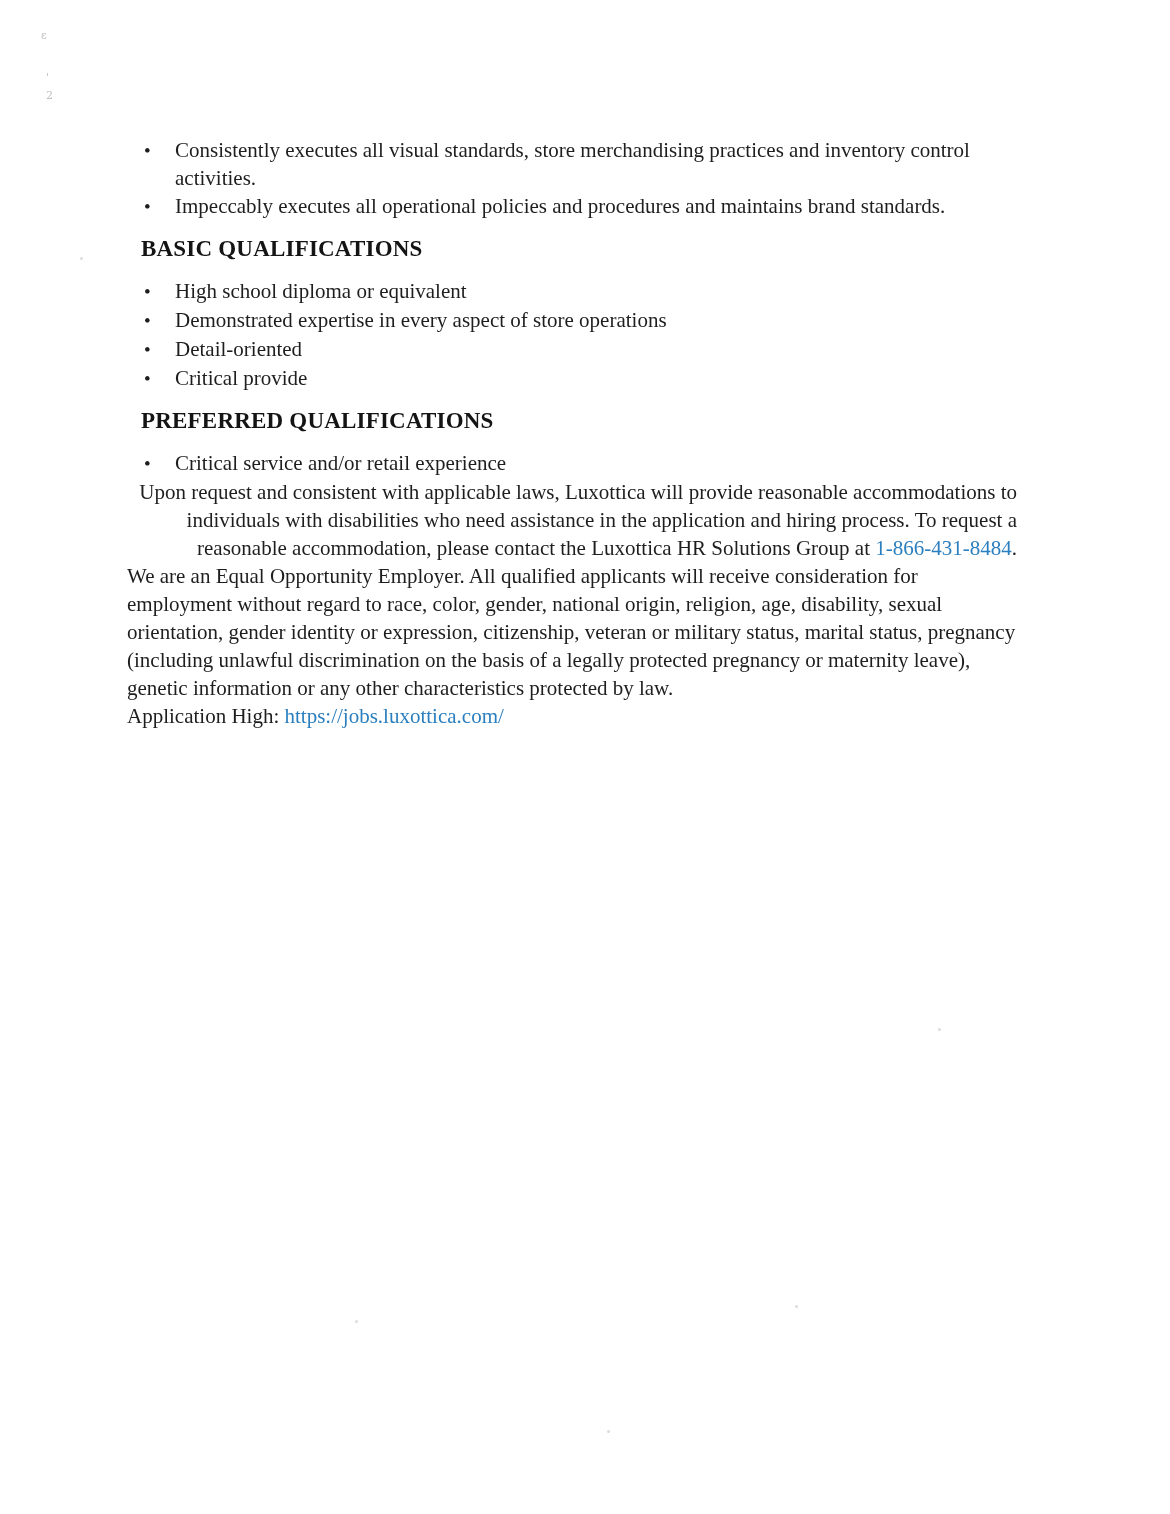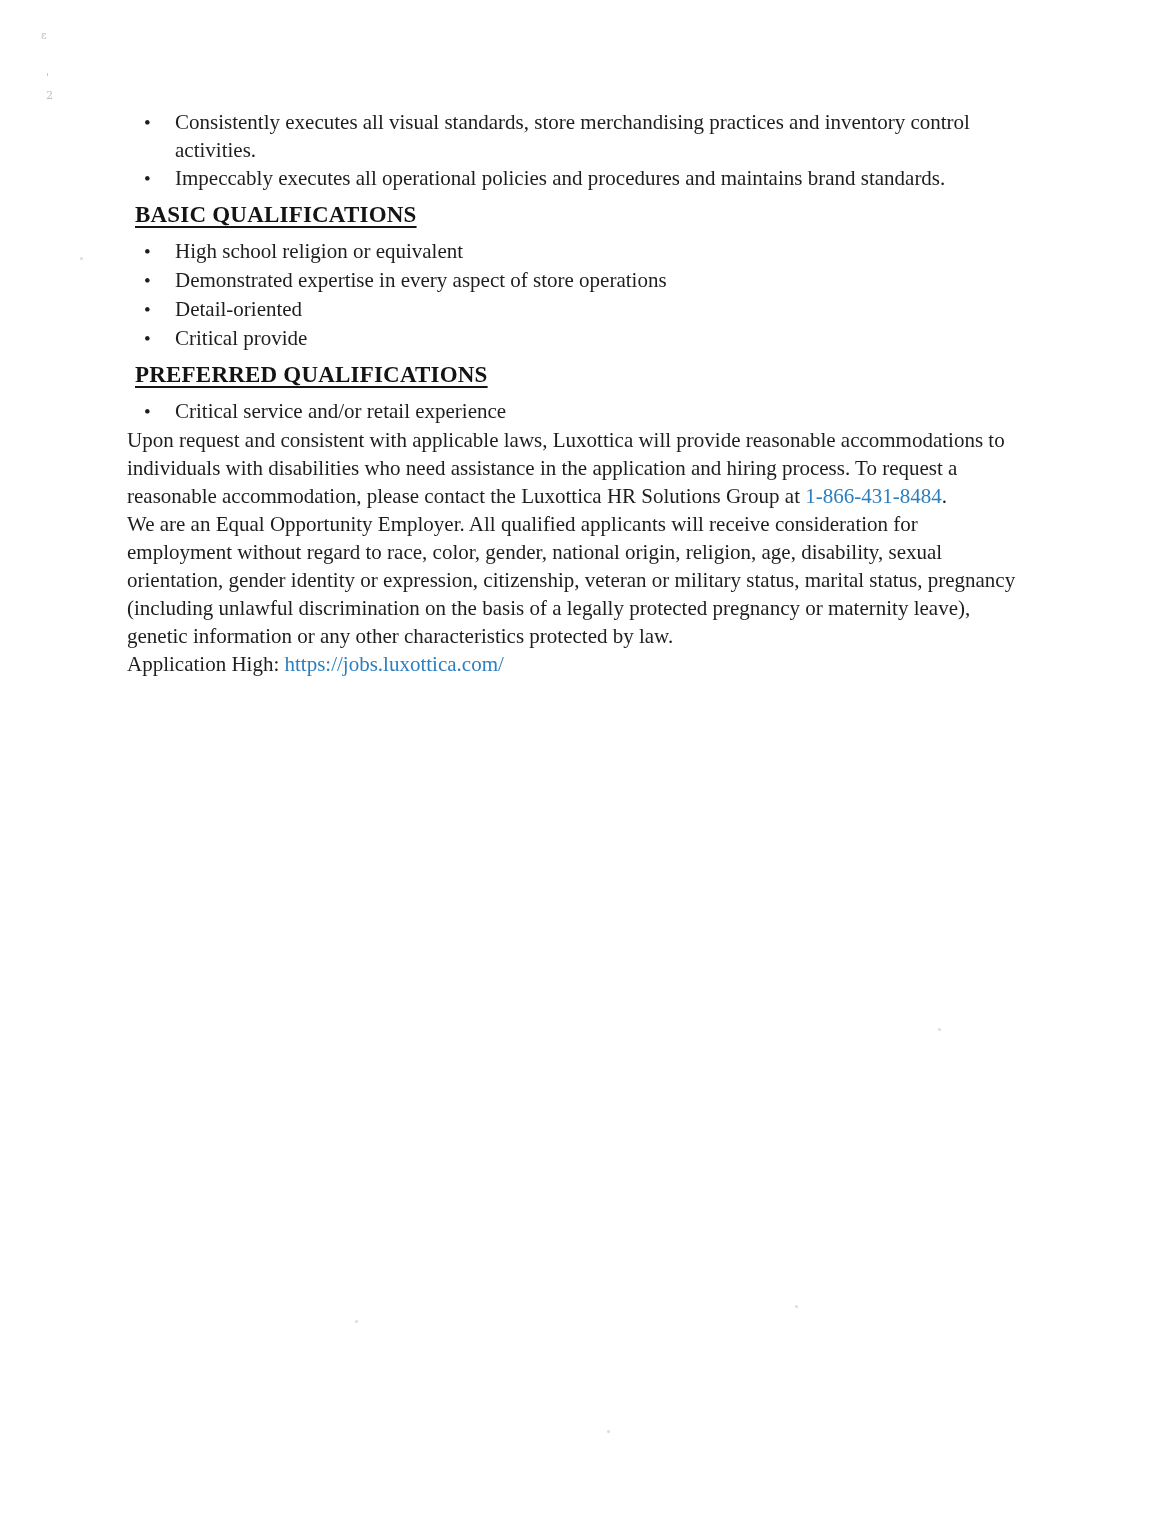--- a/index.html
+++ b/index.html
@@ -17,21 +17,21 @@
   }
   .page {
     position: relative;
     width: 100%;
     height: 100%;
     background: #ffffff;
   }
   .content {
     position: absolute;
     left: 127px;
-    top: 108px;
+    top: 136px;
     width: 890px;
     font-size: 21px;
     line-height: 28px;
   }
   
   .artifact {
     position: absolute;
     color: #8a8a8a;
     opacity: 0.55;
     font-size: 11px;
@@ -70,37 +70,36 @@
   }
   .dot::before {
     content: "\2022";
     font-size: 19px;
   }
   .txt {
     flex: 1 1 auto;
   }
 
   h2.heading {
-    margin: 8px;
+    margin: 14px;
     font-size: 23px;
     line-height: 28px;
     font-weight: bold;
     color: #141414;
-    text-decoration: underline;
     text-decoration-thickness: 2px;
     text-underline-offset: 4px;
     letter-spacing: 0.2px;
   }
 
   .mt-list1      { margin-top: 0; }
   .mt-heading1   { margin-top: 24px; }
   .mt-list2      { margin-top: 28px; }
   .mt-heading2   { margin-top: 32px; }
   .mt-list3      { margin-top: 28px; }
-  .mt-para1      { margin-top: 76px; }
+  .mt-para1      { margin-top: 76px; text-align: right; }
   .mt-para2      { margin-top: 20px; }
   .mt-applink    { margin-top: 20px; }
 
   p.para {
     margin: 0;
   }
   a.link {
     color: #2b7fbf;
     text-decoration: none;
     cursor: pointer;
@@ -131,21 +130,21 @@
         <span class="dot"></span>
         <span class="txt">Impeccably executes all operational policies and procedures and maintains brand standards.</span>
       </li>
     </ul>
 
     <h2 class="heading mt-heading1">BASIC QUALIFICATIONS</h2>
 
     <ul class="blist mt-list2">
       <li class="li">
         <span class="dot"></span>
-        <span class="txt">High school religion or equivalent</span>
+        <span class="txt">High school diploma or equivalent</span>
       </li>
       <li class="li">
         <span class="dot"></span>
         <span class="txt">Demonstrated expertise in every aspect of store operations</span>
       </li>
       <li class="li">
         <span class="dot"></span>
         <span class="txt">Detail-oriented</span>
       </li>
       <li class="li">

